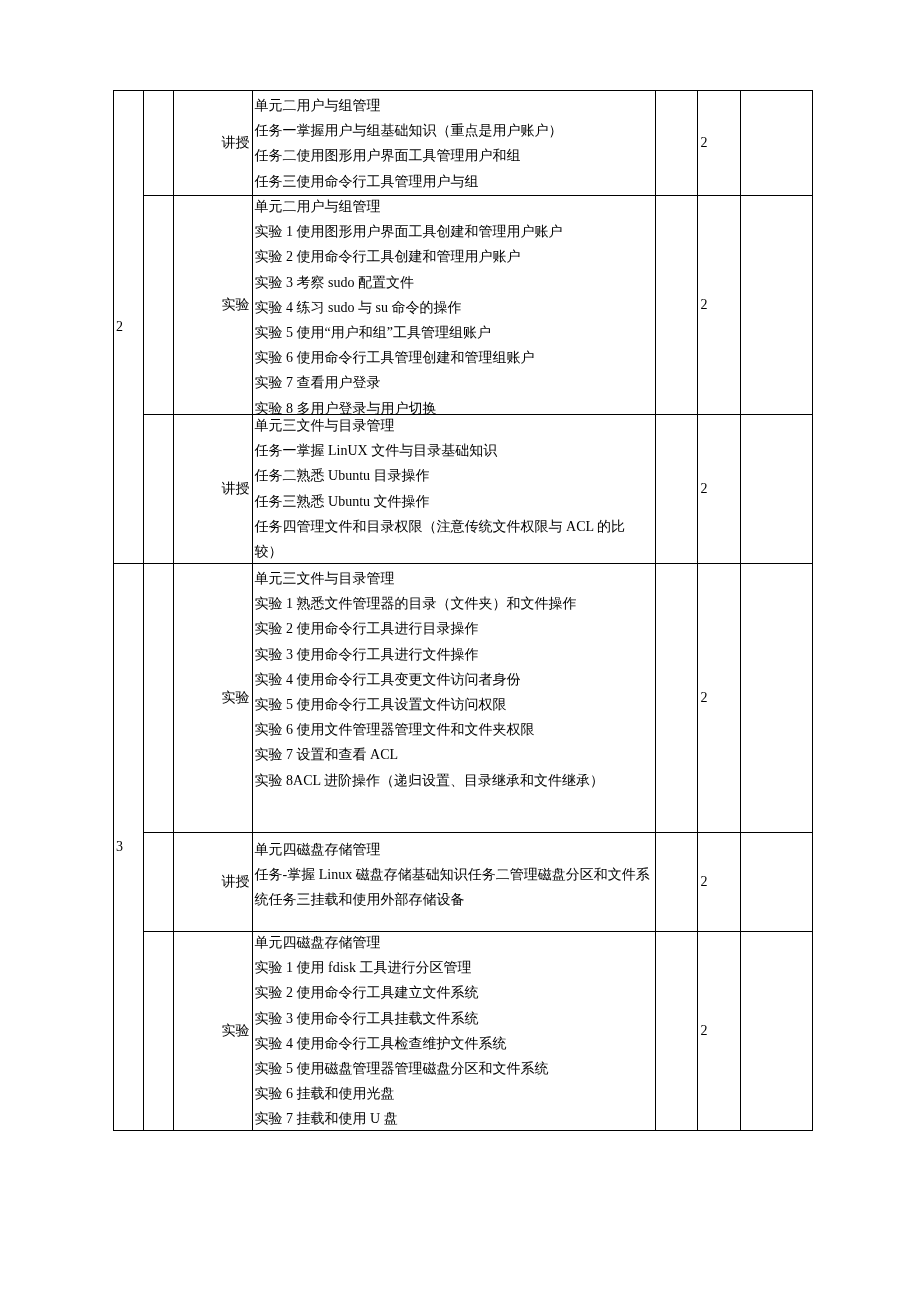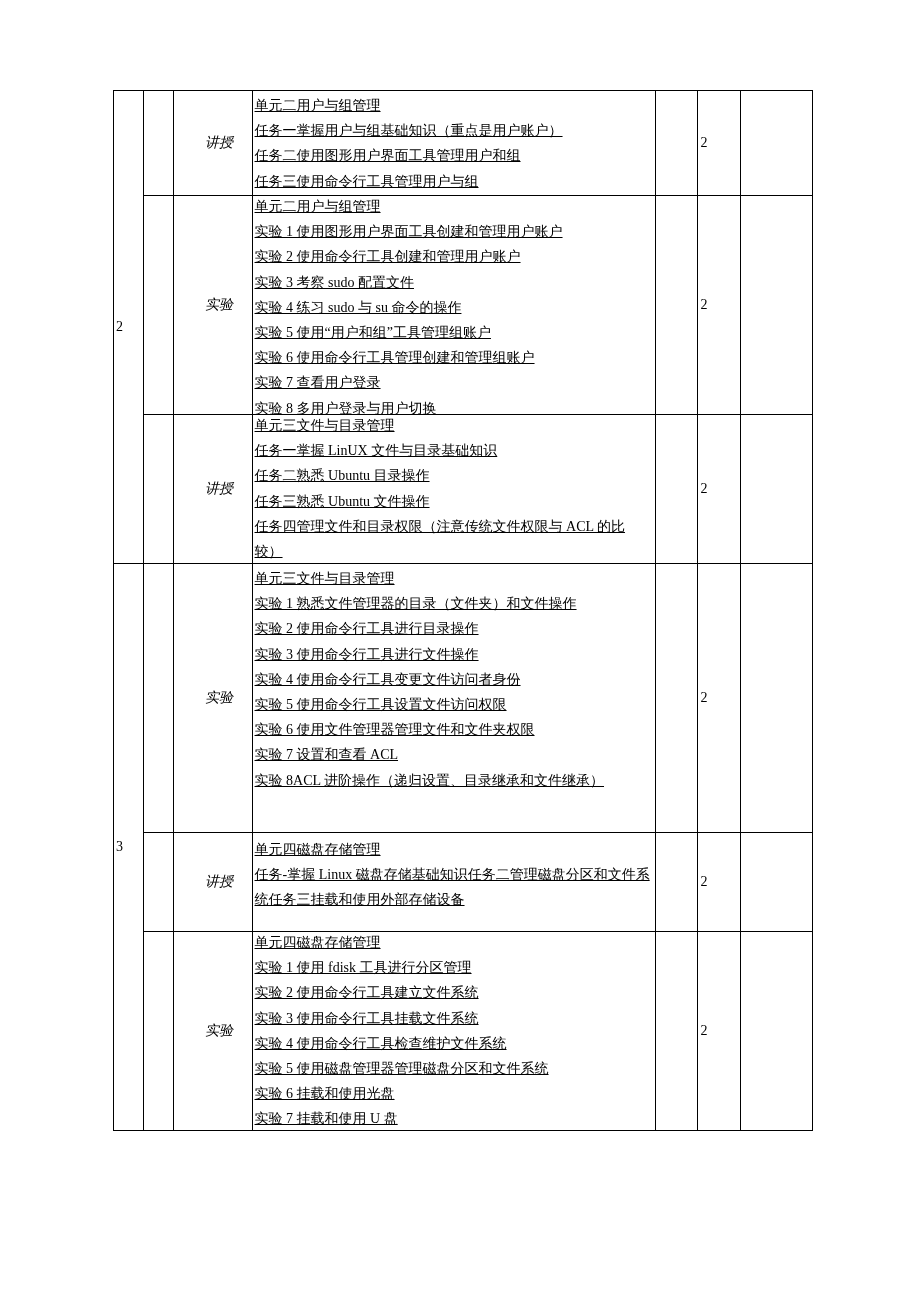--- a/index.html
+++ b/index.html
@@ -27,26 +27,26 @@
   td {
     border: 1px solid #000;
     padding: 4px 2px;
     vertical-align: middle;
     font-size: 14px;
     line-height: 1.8;
     overflow: hidden;
   }
   td.col-week { width: 24px; text-align: left; }
   td.col-session { width: 24px; }
-  td.col-type { width: 58px; text-align: center; padding-left:14px;font-style:italic;}
+  td.col-type { width: 58px; text-align: right; padding-left:14px;}
   td.col-content { width: 382px; text-align: left; padding-left:2px; }
   td.col-blank1 { width: 36px; }
   td.col-hours { width: 36px; text-align: left; padding-left:2px;}
   td.col-blank2 { width: 64px; }
-  .multiline { white-space: pre-line; text-decoration: underline; }
+  .multiline { white-space: pre-line; }
   .clip { position: relative; }
   .clip .inner { position: absolute; left:2px; right:2px; }
 </style>
 </head>
 <body>
 
 <div class="page">
 <table>
   <tbody>
         <tr>

